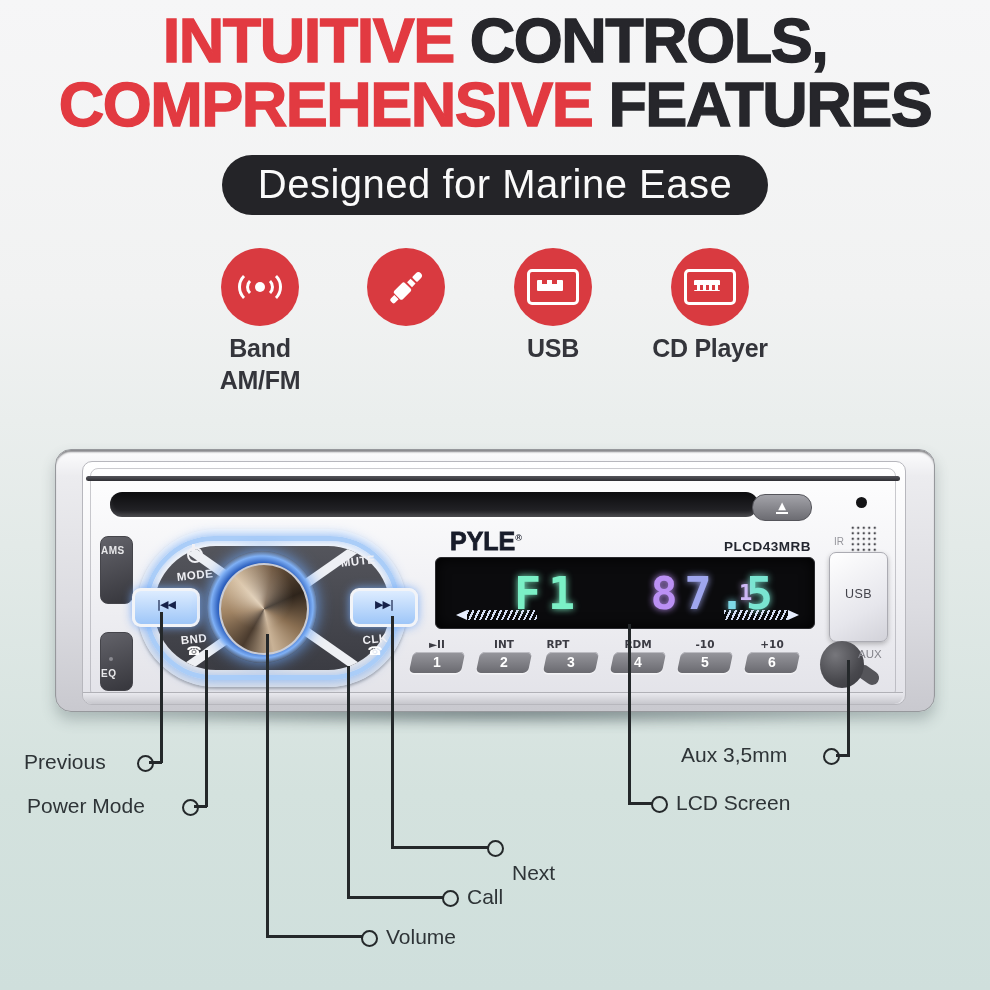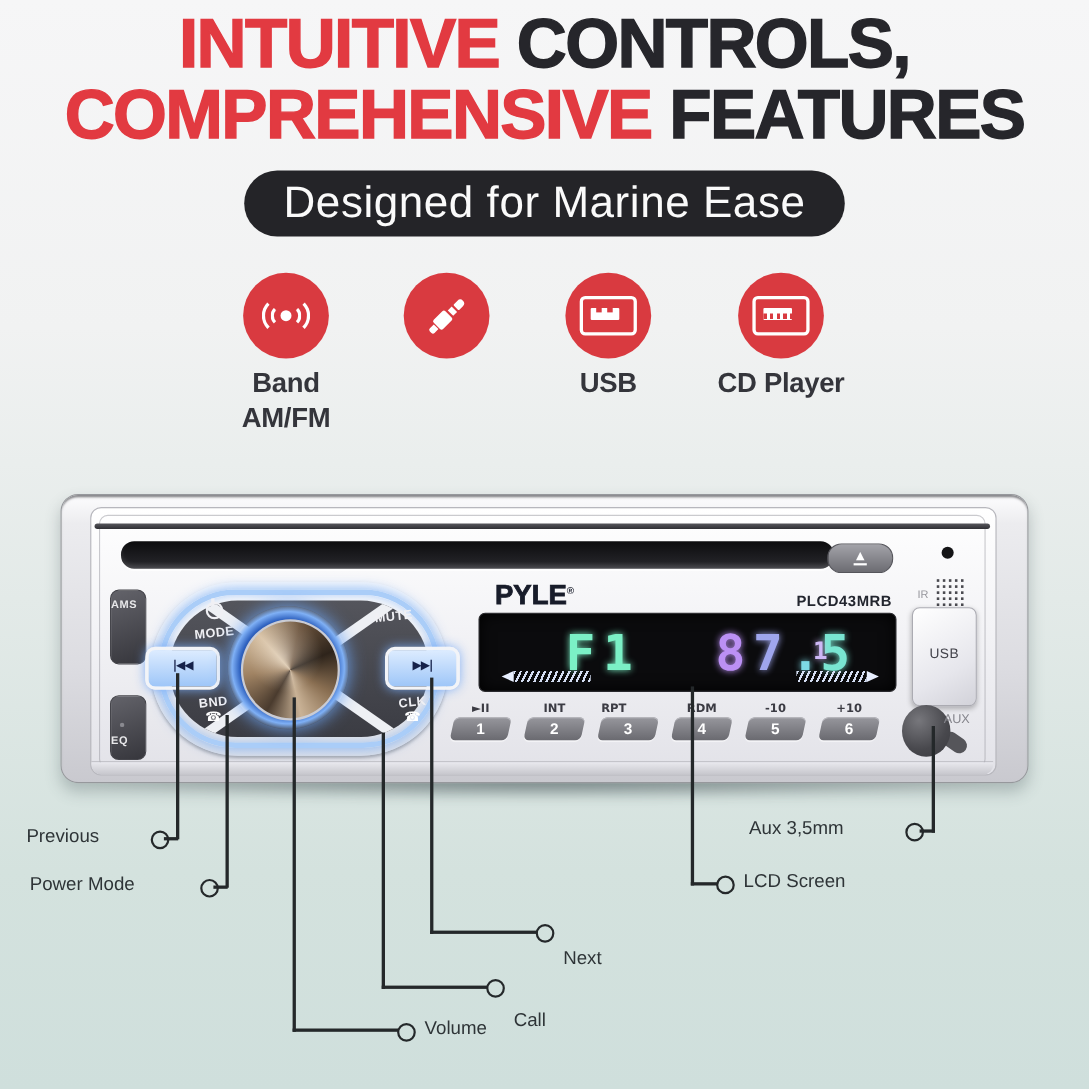--- a/index.html
+++ b/index.html
@@ -140,21 +140,21 @@
     background-color:#8a7258;
     background-image:radial-gradient(circle at 45% 35%,rgba(255,255,255,.28),transparent 45%),
       conic-gradient(from 210deg,#4a3b2e,#a08363 15%,#d9c3a6 30%,#6e563f 45%,#2e241b 60%,#8a6f52 75%,#c9b296 88%,#4a3b2e);}
   .face-lip{left:83px;top:692px;width:820px;height:11px;border-radius:0 0 9px 9px;border-top:1px solid #b0b0b6;
     background:linear-gradient(180deg,#e9e9ee,#c7c7cd);}
 
   
   .co-v{width:3px;background:#24282a;}
   .co-h{height:3px;background:#24282a;}
   .co-c{width:13px;height:13px;border:2.5px solid #24282a;border-radius:50%;background:transparent;}
-  .co-t{font-size:17px;color:#2e3437;white-space:nowrap;}
+  .co-t{font-size:21px;color:#2e3437;white-space:nowrap;}
 </style>
 </head>
 <body>
 
 <div class="canvas">
 
   <div class="abs title-line" style="top:8px;"><span class="t-red">INTUITIVE</span><span class="t-dark"> CONTROLS,</span></div>
   <div class="abs title-line" style="top:72px;"><span class="t-red">COMPREHENSIVE</span><span class="t-dark"> FEATURES</span></div>
   <div class="abs pill">Designed for Marine Ease</div>
 
@@ -293,21 +293,21 @@
   <div class="abs co-t" style="left:27px;top:794px;">Power Mode</div>
 
   <div class="abs co-v" style="left:266px;top:634px;height:304px;"></div>
   <div class="abs co-h" style="left:266px;top:935px;width:96px;"></div>
   <div class="abs co-c" style="left:361px;top:930px;"></div>
   <div class="abs co-t" style="left:386px;top:925px;">Volume</div>
 
   <div class="abs co-v" style="left:347px;top:666px;height:233px;"></div>
   <div class="abs co-h" style="left:347px;top:896px;width:96px;"></div>
   <div class="abs co-c" style="left:442px;top:890px;"></div>
-  <div class="abs co-t" style="left:467px;top:885px;margin-top:33px;">Call</div>
+  <div class="abs co-t" style="left:467px;top:885px;">Call</div>
 
   <div class="abs co-v" style="left:391px;top:616px;height:233px;"></div>
   <div class="abs co-h" style="left:391px;top:846px;width:97px;"></div>
   <div class="abs co-c" style="left:487px;top:840px;"></div>
   <div class="abs co-t" style="left:512px;top:835px;margin-top:26px;">Next</div>
 
   <div class="abs co-v" style="left:628px;top:624px;height:181px;"></div>
   <div class="abs co-h" style="left:628px;top:802px;width:24px;"></div>
   <div class="abs co-c" style="left:651px;top:796px;"></div>
   <div class="abs co-t" style="left:676px;top:791px;">LCD Screen</div>

